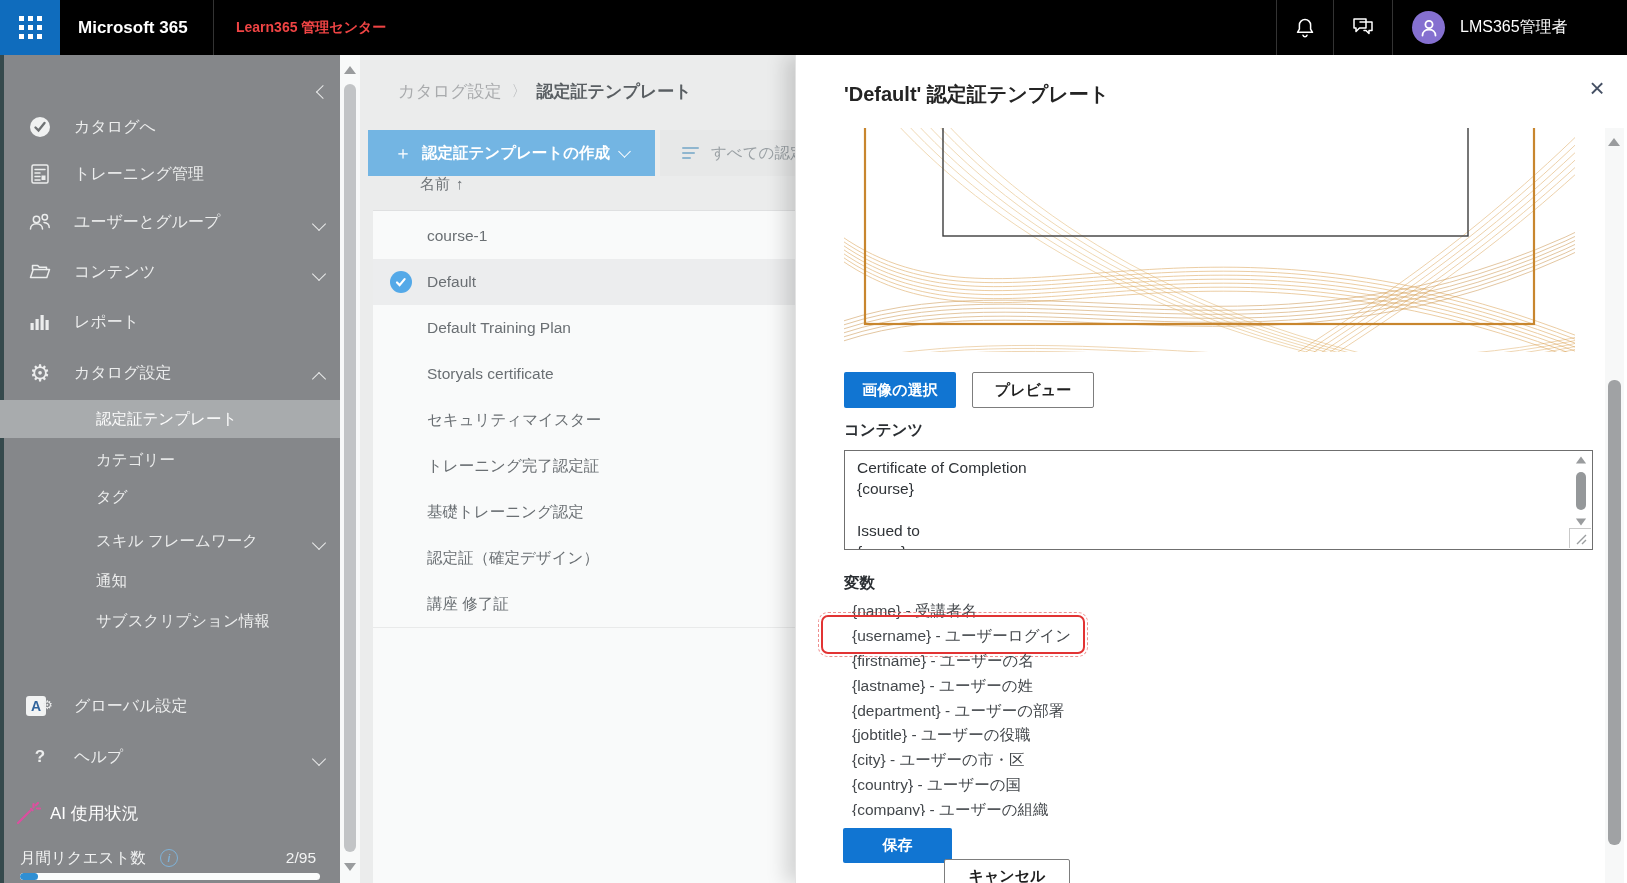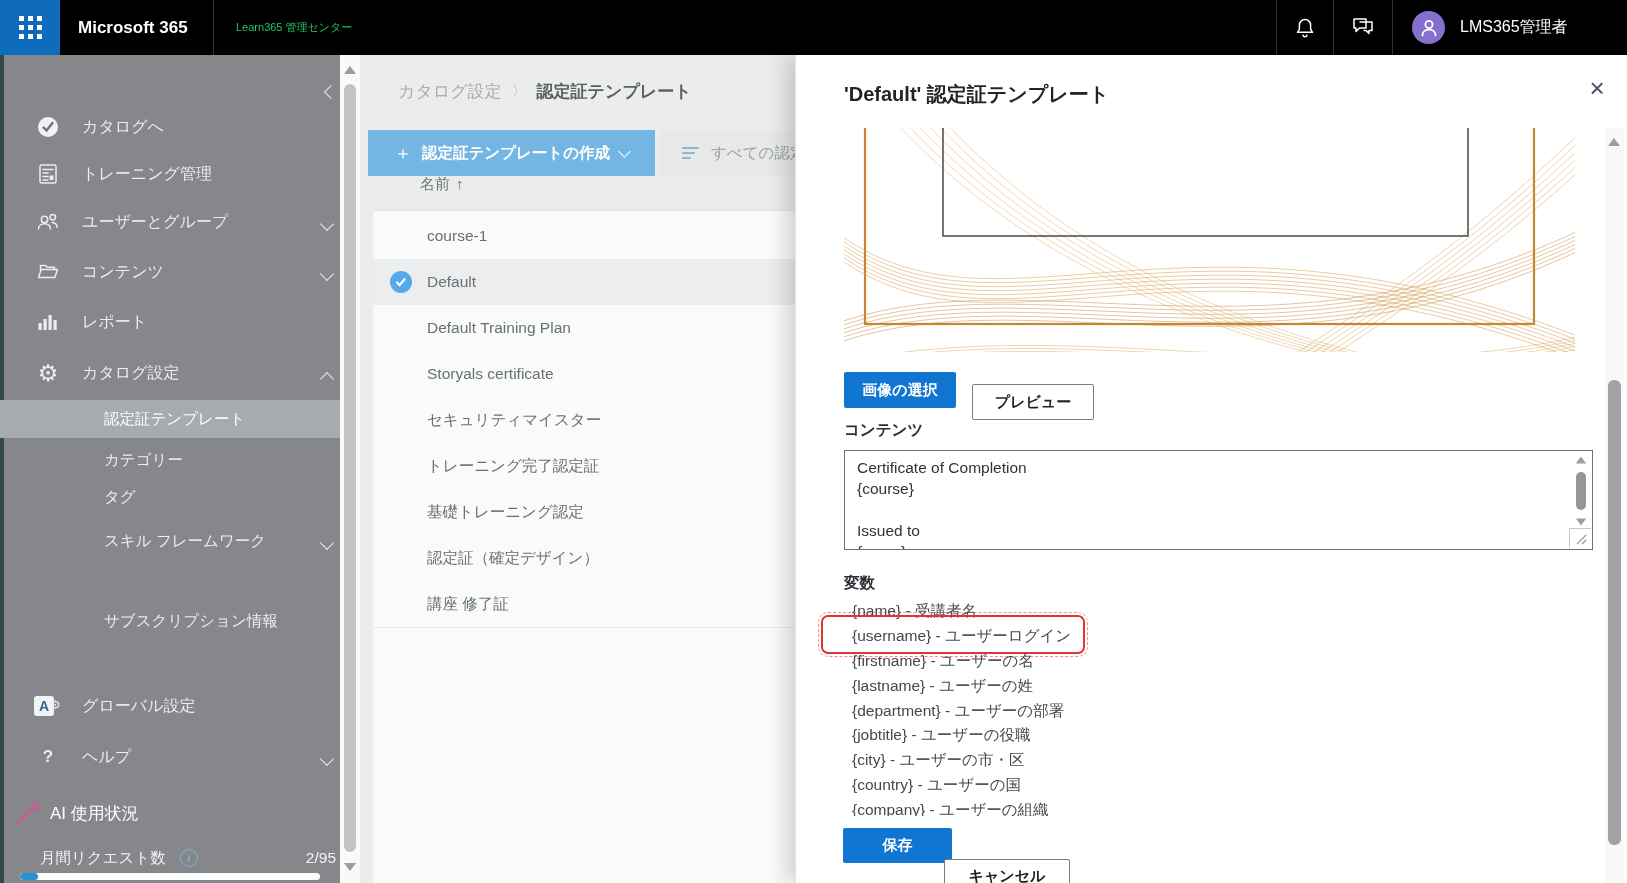--- a/index.html
+++ b/index.html
@@ -6,47 +6,47 @@
   .stage{position:relative;width:1627px;height:883px;overflow:hidden;
          font-family:"Liberation Sans","DejaVu Sans",sans-serif;background:#ebecec;}
   .nowrap{white-space:nowrap;}
 
   
   .topbar{position:absolute;left:0;top:0;width:1627px;height:55px;background:#000;z-index:50;}
   .waffle{position:absolute;left:0;top:0;width:60px;height:55px;background:#0f6cbd;display:flex;align-items:center;justify-content:center;cursor:pointer;}
   .wgrid{display:grid;grid-template-columns:repeat(3,5px);grid-template-rows:repeat(3,5px);gap:4px;}
   .wgrid span{background:#fff;width:5px;height:5px;}
   .brand{position:absolute;left:78px;top:0;height:55px;display:flex;align-items:center;color:#fff;font-size:17px;font-weight:600;}
-  .apptitle{position:absolute;left:236px;top:0;height:55px;display:flex;align-items:center;color:#22c55e;font-size:11px;font-weight:400;}
+  .apptitle{position:absolute;left:236px;top:0;height:55px;display:flex;align-items:center;color:#ef4444;font-size:14px;font-weight:700;}
   .tdiv{position:absolute;top:0;width:1px;height:55px;background:#333;}
   .tico{position:absolute;top:17px;width:22px;height:22px;}
   .tico path, .tico circle{stroke:#fff;stroke-width:1.5;fill:none;stroke-linejoin:round;stroke-linecap:round;}
   .avatar{position:absolute;left:1412px;top:11px;width:33px;height:33px;border-radius:50%;background:#8570d0;display:flex;align-items:center;justify-content:center;}
   .uname{position:absolute;left:1460px;top:0;height:55px;display:flex;align-items:center;color:#fff;font-size:16px;}
 
   
   .sidebar{position:absolute;left:0;top:55px;width:340px;height:828px;background:#85878a;z-index:5;}
   .sedge{position:absolute;left:0;top:0;width:4px;height:828px;background:#35494c;}
-  .srow{position:absolute;left:16px;width:340px;height:40px;color:#eceded;font-size:16px;}
+  .srow{position:absolute;left:8px;width:340px;height:40px;color:#eceded;font-size:16px;}
   .srow .ic{position:absolute;left:19px;top:50%;transform:translateY(-50%);width:26px;height:26px;display:flex;align-items:center;justify-content:center;}
   .srow .lb{position:absolute;left:66px;top:50%;transform:translateY(-50%);white-space:nowrap;}
   .srow .lb2{position:absolute;left:88px;top:50%;transform:translateY(-50%);white-space:nowrap;font-size:15.5px;}
   .srow .ch{position:absolute;right:24px;top:50%;}
   .chev{display:inline-block;width:9px;height:9px;border-right:1.8px solid #e8e9e9;border-bottom:1.8px solid #e8e9e9;}
   .chev.down{transform:translateY(-70%) rotate(45deg);}
   .chev.up{transform:translateY(-30%) rotate(-135deg);}
   .chev.left{transform:rotate(135deg);}
   .selrow{position:absolute;left:0;top:345px;width:340px;height:38px;background:#a8abad;}
   .sic{stroke:#eceded;stroke-width:1.5;fill:none;stroke-linecap:round;stroke-linejoin:round;}
   .gear-glyph{font-family:"DejaVu Sans",sans-serif;font-size:23px;color:#eceded;line-height:1;}
   .gsq{display:inline-block;width:20px;height:20px;background:#f2f3f3;border-radius:3px;color:#31649c;font-weight:700;font-size:14px;text-align:center;line-height:20px;}
   .gsgear{position:absolute;left:34px;top:2px;font-family:"DejaVu Sans",sans-serif;font-size:12px;color:#eceded;}
   .qmark{font-size:17px;font-weight:700;color:#eceded;}
   .airow{position:absolute;left:0;top:740px;width:340px;height:36px;color:#fdfdfd;font-size:17px;}
-  .usage{position:absolute;left:0;top:788px;width:340px;height:30px;color:#f2f3f3;font-size:15.5px;margin-left:20px;}
+  .usage{position:absolute;left:0;top:788px;width:340px;height:30px;color:#f2f3f3;font-size:15.5px;}
   .info-ic{display:inline-flex;align-items:center;justify-content:center;width:16px;height:16px;border:1.5px solid #7fb3d9;border-radius:50%;color:#7fb3d9;font-size:10px;font-style:italic;font-weight:700;}
   .pbar{position:absolute;left:20px;top:818px;width:300px;height:7px;background:#fbfcfc;border-radius:4px;overflow:hidden;}
   .pfill{height:7px;width:18px;background:#2f8fd3;border-radius:4px;}
 
   
   .pagescroll{position:absolute;left:340px;top:55px;width:20px;height:828px;background:#f8f9f9;z-index:6;}
   .tri-up{width:0;height:0;border-left:6px solid transparent;border-right:6px solid transparent;border-bottom:8px solid #9a9c9e;}
   .tri-down{width:0;height:0;border-left:6px solid transparent;border-right:6px solid transparent;border-top:8px solid #9a9c9e;}
   .pthumb{position:absolute;left:4px;top:29px;width:12px;height:768px;background:#c2c4c6;border-radius:6px;}
 
@@ -206,20 +206,23 @@
     </div>
     <div class="srow" style="top:385px">
       <span class="lb2">カテゴリー</span>
     </div>
     <div class="srow" style="top:422px">
       <span class="lb2">タグ</span>
     </div>
     <div class="srow" style="top:466px">
       <span class="lb2">スキル フレームワーク</span>
       <span class="ch"><span class="chev down"></span></span>
+    </div>
+    <div class="srow" style="top:506px">
+      <span class="lb2">通知</span>
     </div>
     <div class="srow" style="top:546px">
       <span class="lb2">サブスクリプション情報</span>
     </div>
 
     <div class="srow" style="top:631px">
       <span class="ic" style="left:15px">
           <span class="gsq">A</span>
         </span>
       <span class="gsgear" style="top:50%;transform:translateY(-60%)">⚙</span>
@@ -378,21 +381,21 @@
             <use href="#w5" x="24"></use>
             <use href="#w5" x="32"></use>
             <use href="#w5" x="40"></use>
         </g>
         <rect x="21" y="-46" width="669" height="242" fill="none" stroke="#c8862e" stroke-width="2.2"></rect>
         <rect x="99" y="-46" width="525" height="154" fill="none" stroke="#3c3c3c" stroke-width="1.4"></rect>
       </svg>
     </div>
 
     <button class="btn-primary" style="left:48px;top:317px;width:112px;height:36px">画像の選択</button>
-    <button class="btn-secondary" style="left:176px;top:329px;width:122px;height:36px">プレビュー</button>
+    <button class="btn-secondary" style="left:176px;top:317px;width:122px;height:36px">プレビュー</button>
 
     <div class="plabel" style="top:365px">コンテンツ</div>
 
     <div class="tabox">
       <div class="tacontent">Certificate of Completion
 {course}
 
 Issued to
 {name}</div>
       <div class="tascroll">

